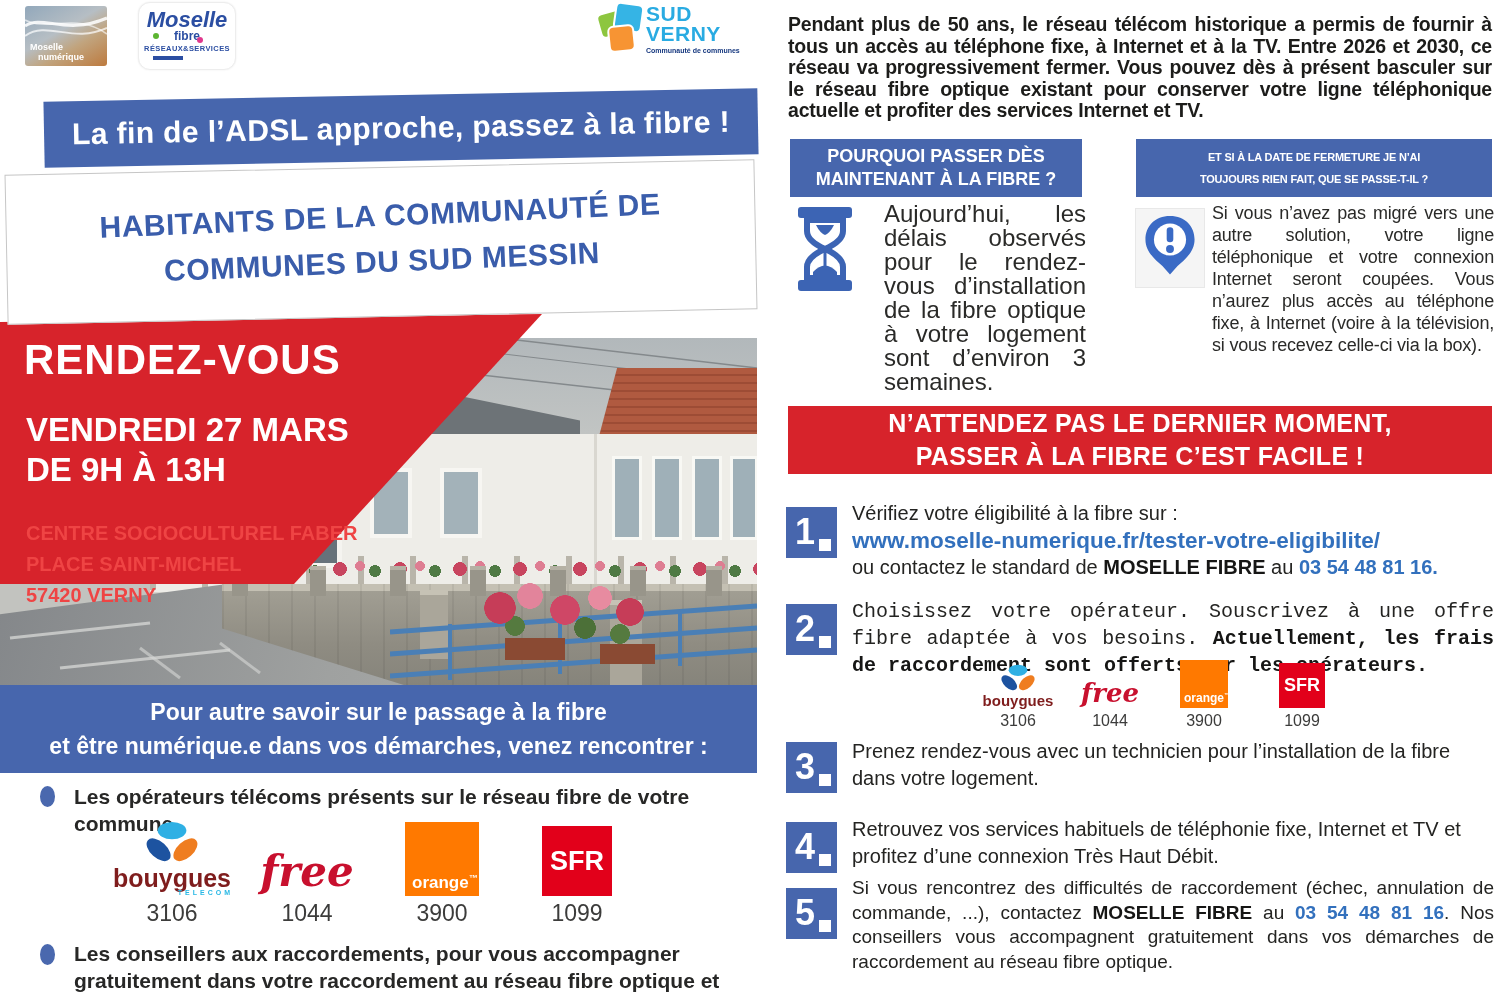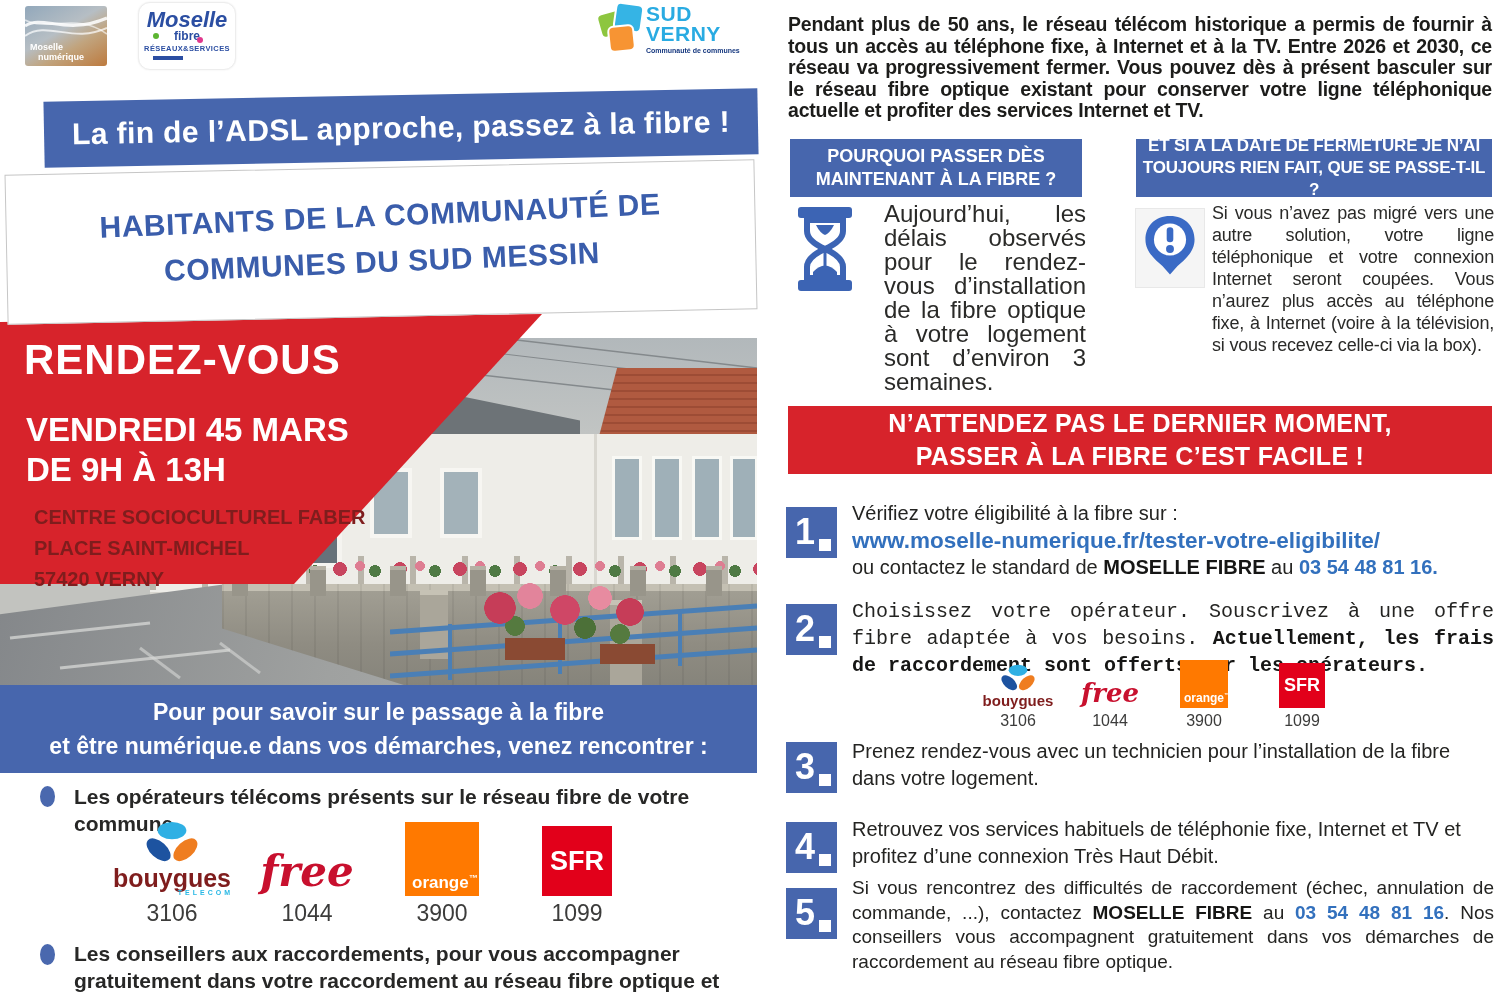--- a/index.html
+++ b/index.html
@@ -76,21 +76,21 @@
       radial-gradient(circle 11px at 115px 50px,#4c7038 97%,transparent),
       radial-gradient(circle 10px at 150px 56px,#557a3f 97%,transparent);
     background-repeat:no-repeat;}
   .fbox{position:absolute;background:#8a4a33;}
 
   
   #red-wedge{left:0;top:312px;width:760px;height:280px;background:#d7232b;
     clip-path:polygon(0 10px,542px 2px,294px 272px,0 272px);}
   #rdv-title{left:24px;top:336px;color:#fff;font-size:42px;font-weight:800;letter-spacing:1px;}
   #rdv-date{left:26px;top:410px;color:#fff;font-size:33px;font-weight:800;line-height:40px;}
-  #rdv-addr{left:26px;top:502px;color:#7f1d1d;font-size:20px;font-weight:700;line-height:31px;margin-left:8px;}
+  #rdv-addr{left:26px;top:518px;color:#ef4444;font-size:20px;font-weight:700;line-height:31px;}
 
   #info-banner{left:0;top:685px;width:757px;height:88px;background:#4766ad;display:flex;flex-direction:column;
     align-items:center;justify-content:center;color:#fff;font-size:23px;font-weight:700;line-height:34px;}
 
   .bullet{position:absolute;width:15px;height:21px;border-radius:50%;background:#4a68ae;}
   .btext{position:absolute;font-size:21px;font-weight:700;color:#272726;line-height:27px;}
 
   
   .op-col{position:absolute;display:flex;flex-direction:column;align-items:center;justify-content:flex-end;}
   .op-num{font-size:23px;color:#3c3c3b;margin-top:10px;}
@@ -102,21 +102,21 @@
   .orange-word{position:absolute;left:7px;bottom:3px;color:#fff;font-weight:700;}
   .orange-tm{color:#fff;vertical-align:super;}
   .sfr-sq{background:#e2001a;display:flex;align-items:center;justify-content:center;color:#fff;font-weight:800;}
 
   
   #intro{left:788px;top:14px;width:704px;font-size:19.5px;line-height:21.5px;font-weight:700;
     color:#1c1c1a;text-align:justify;letter-spacing:-0.2px;font-stretch:condensed;}
   .qbox{position:absolute;top:139px;height:58px;background:#4766ad;display:flex;flex-direction:column;
     align-items:center;justify-content:center;color:#fff;font-weight:800;text-align:center;}
   #qbox1{left:790px;width:292px;font-size:18px;line-height:23px;}
-  #qbox2{left:1136px;width:356px;font-size:17px;line-height:22px;letter-spacing:-0.2px;}
+  #qbox2{left:1136px;width:356px;font-size:11px;line-height:22px;letter-spacing:-0.2px;}
   .answer{position:absolute;text-align:justify;color:#2a2a28;font-stretch:condensed;}
   #ans1{left:884px;top:202px;width:202px;font-size:24px;line-height:24px;}
   #ans2{left:1212px;top:202px;width:282px;font-size:18px;line-height:22px;letter-spacing:-0.2px;}
   #icon-hourglass{left:794px;top:207px;width:62px;height:84px;}
   #icon-pin{left:1135px;top:208px;width:68px;height:78px;background:#f5f5f5;border:1px solid #e8e8e8;
     display:flex;align-items:center;justify-content:center;}
 
   #red-banner{left:788px;top:406px;width:704px;height:68px;background:#d7232b;display:flex;flex-direction:column;
     align-items:center;justify-content:center;color:#fff;font-size:25px;font-weight:800;line-height:33px;letter-spacing:.3px;}
 
@@ -218,38 +218,38 @@
       <line x1="290" y1="16" x2="290" y2="70" stroke="#4a7fb6" stroke-width="4"></line>
     </svg>
     <div class="fbox" style="left:505px;top:300px;width:60px;height:22px;"></div>
     <div class="fbox" style="left:600px;top:306px;width:55px;height:20px;"></div>
     <div class="flowers"></div>
   </div>
 
   <div class="abs" id="red-wedge"></div>
   <div class="abs" id="rdv-title">RENDEZ-VOUS</div>
   <div class="abs" id="rdv-date">
-    <div>VENDREDI 45 MARS</div>
+    <div>VENDREDI 27 MARS</div>
     <div>DE 9H À 13H</div>
   </div>
   <div class="abs" id="rdv-addr">
     <div>CENTRE SOCIOCULTUREL FABER</div>
     <div>PLACE SAINT-MICHEL</div>
     <div>57420 VERNY</div>
   </div>
 
   <div class="abs" id="white-box">
     <div class="hab">
       <div>HABITANTS DE LA COMMUNAUTÉ DE</div>
       <div>COMMUNES DU SUD MESSIN</div>
     </div>
   </div>
 
   <div class="abs" id="info-banner">
-    <div>Pour pour savoir sur le passage à la fibre</div>
+    <div>Pour autre savoir sur le passage à la fibre</div>
     <div>et être numérique.e dans vos démarches, venez rencontrer :</div>
   </div>
 
   <div class="bullet" style="left:40px;top:786px;"></div>
   <div class="btext" style="left:74px;top:783px;width:640px;">Les opérateurs télécoms présents sur le réseau fibre de votre commune.</div>
 
   <div class="op-col" style="left:105px;top:806px;width:134px;height:90px;">
     <svg width="58" height="46" viewBox="0 0 60 48">
       <ellipse cx="30" cy="10" rx="15" ry="9" fill="#2fb0e4"></ellipse>
       <ellipse cx="16" cy="30" rx="8.5" ry="15" fill="#1d53a0" transform="rotate(-48 16 30)"></ellipse>

